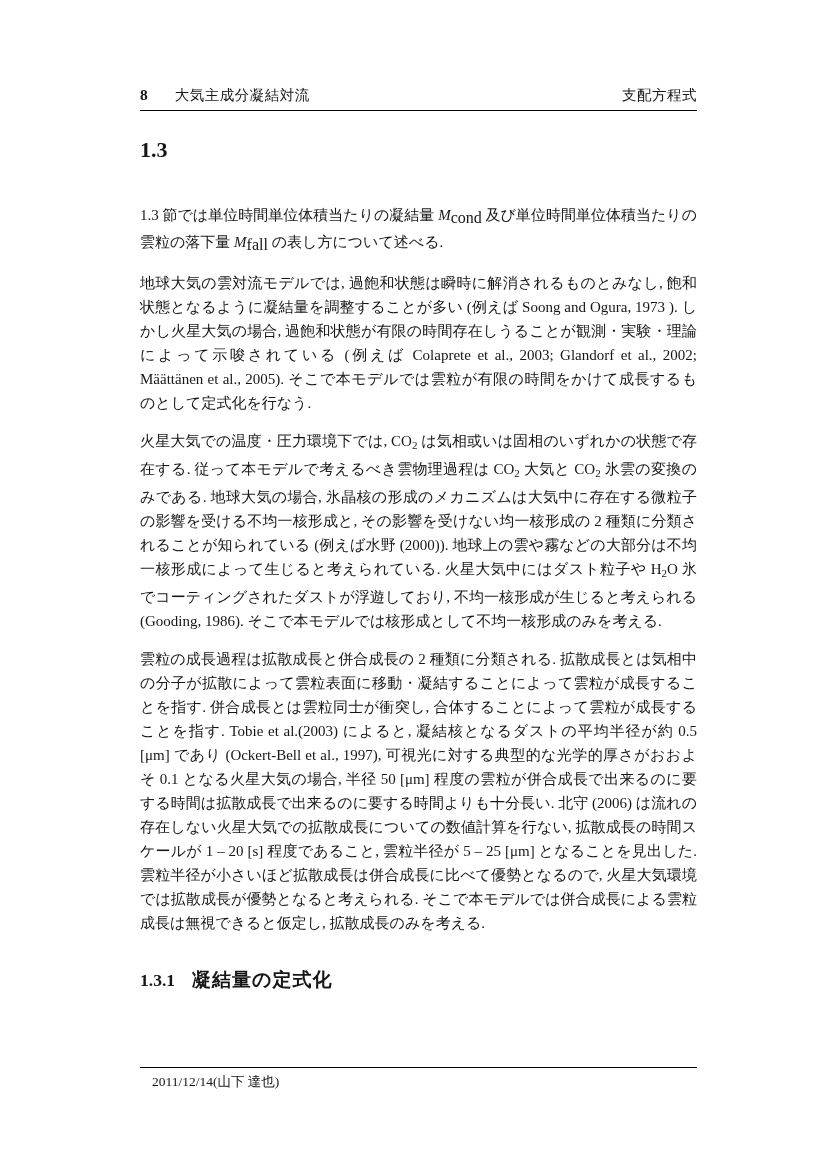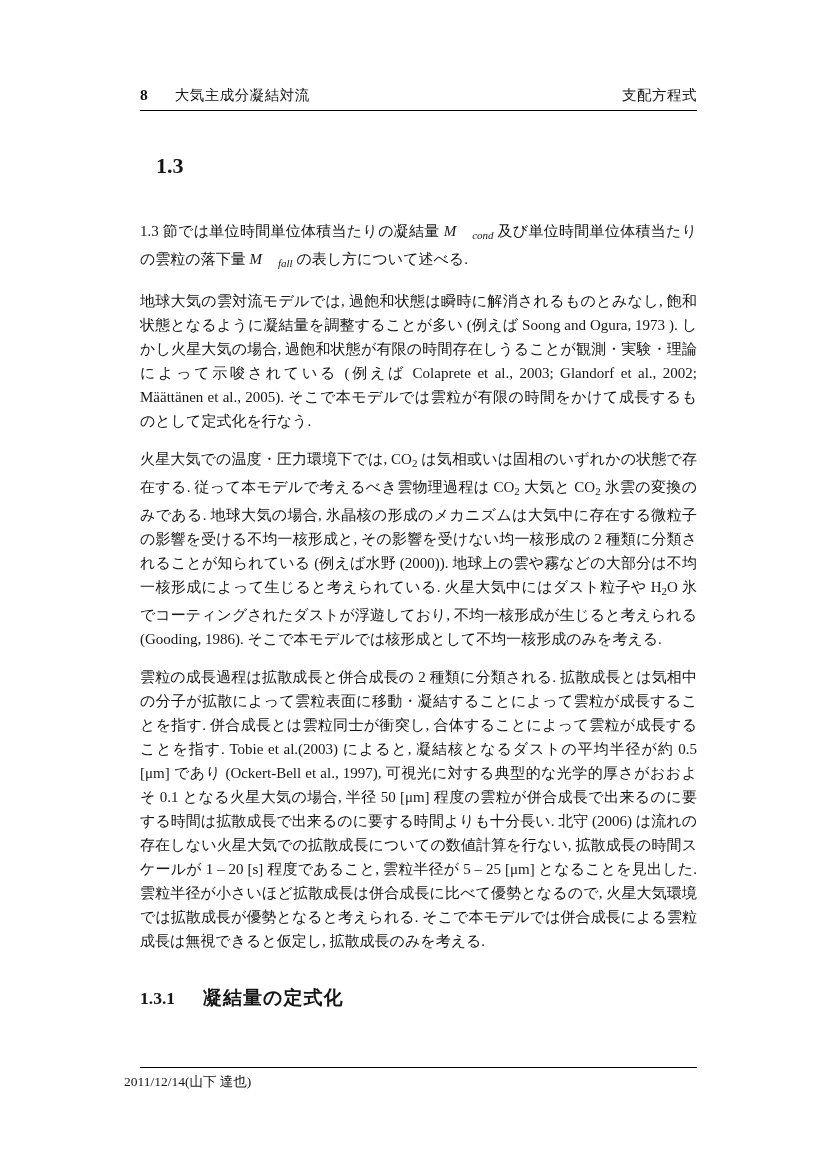--- a/index.html
+++ b/index.html
@@ -26,57 +26,57 @@
     font-size: 14.5px; letter-spacing: 0.5px;
   }
   .head-rule {
     position: absolute; top: 110px; left: 140px; width: 557px;
     height: 0; border-top: 1.6px solid #000000;
   }
 
   
   .content { position: absolute; top: 137px; left: 140px; width: 557px; }
 
-  .section-heading { margin: 16px; display: flex; align-items: baseline; }
+  .section-heading { margin: 0; display: flex; align-items: baseline; }
   .sec-num { font-size: 22px; font-weight: bold; margin-right: 19px; }
   .sec-title {
     font-family: "Liberation Sans", "DejaVu Sans", sans-serif;
     font-size: 21px; font-weight: bold; letter-spacing: 2.5px;
   }
 
   .paragraphs { margin-top: 40px; }
   p.body {
     margin: 0 0 14px 0;
     font-size: 15px;
     line-height: 24px;
     text-align: justify;
     text-justify: inter-ideograph;
   }
   p.body:last-child { margin-bottom: 0; }
 
   .subsection-heading { margin: 32px 0 26px 0; display: flex; align-items: baseline; }
-  .subsec-num { font-size: 17.5px; font-weight: bold; margin-right: 28px; }
+  .subsec-num { font-size: 17.5px; font-weight: bold; margin-right: 17px; }
   .subsec-title {
     font-family: "Liberation Sans", "DejaVu Sans", sans-serif;
     font-size: 19px; font-weight: bold; letter-spacing: 1px;
   }
 
   
   .sg-it  { }
   .sg-mi  { font-style: italic; }
-  .sg-msub { font-style: italic; font-size: 11px; vertical-align: -3px; letter-spacing: 0; margin-left: 16px; }
+  .sg-msub { font-size: 16px; vertical-align: -3px; letter-spacing: 0; }
   .sg-sub  { font-size: 11px; vertical-align: -3px; }
 
   
   .foot-rule {
     position: absolute; top: 1067px; left: 140px; width: 557px;
     height: 0; border-top: 1px solid #000000;
   }
   .foot-text {
-    position: absolute; top: 1073px; left: 124px;
+    position: absolute; top: 1073px; left: 152px;
     font-size: 13.5px;
   }
 </style>
 </head>
 <body>
 
 <div class="page">
 
   <div class="runhead">
     <div class="runhead-left">

